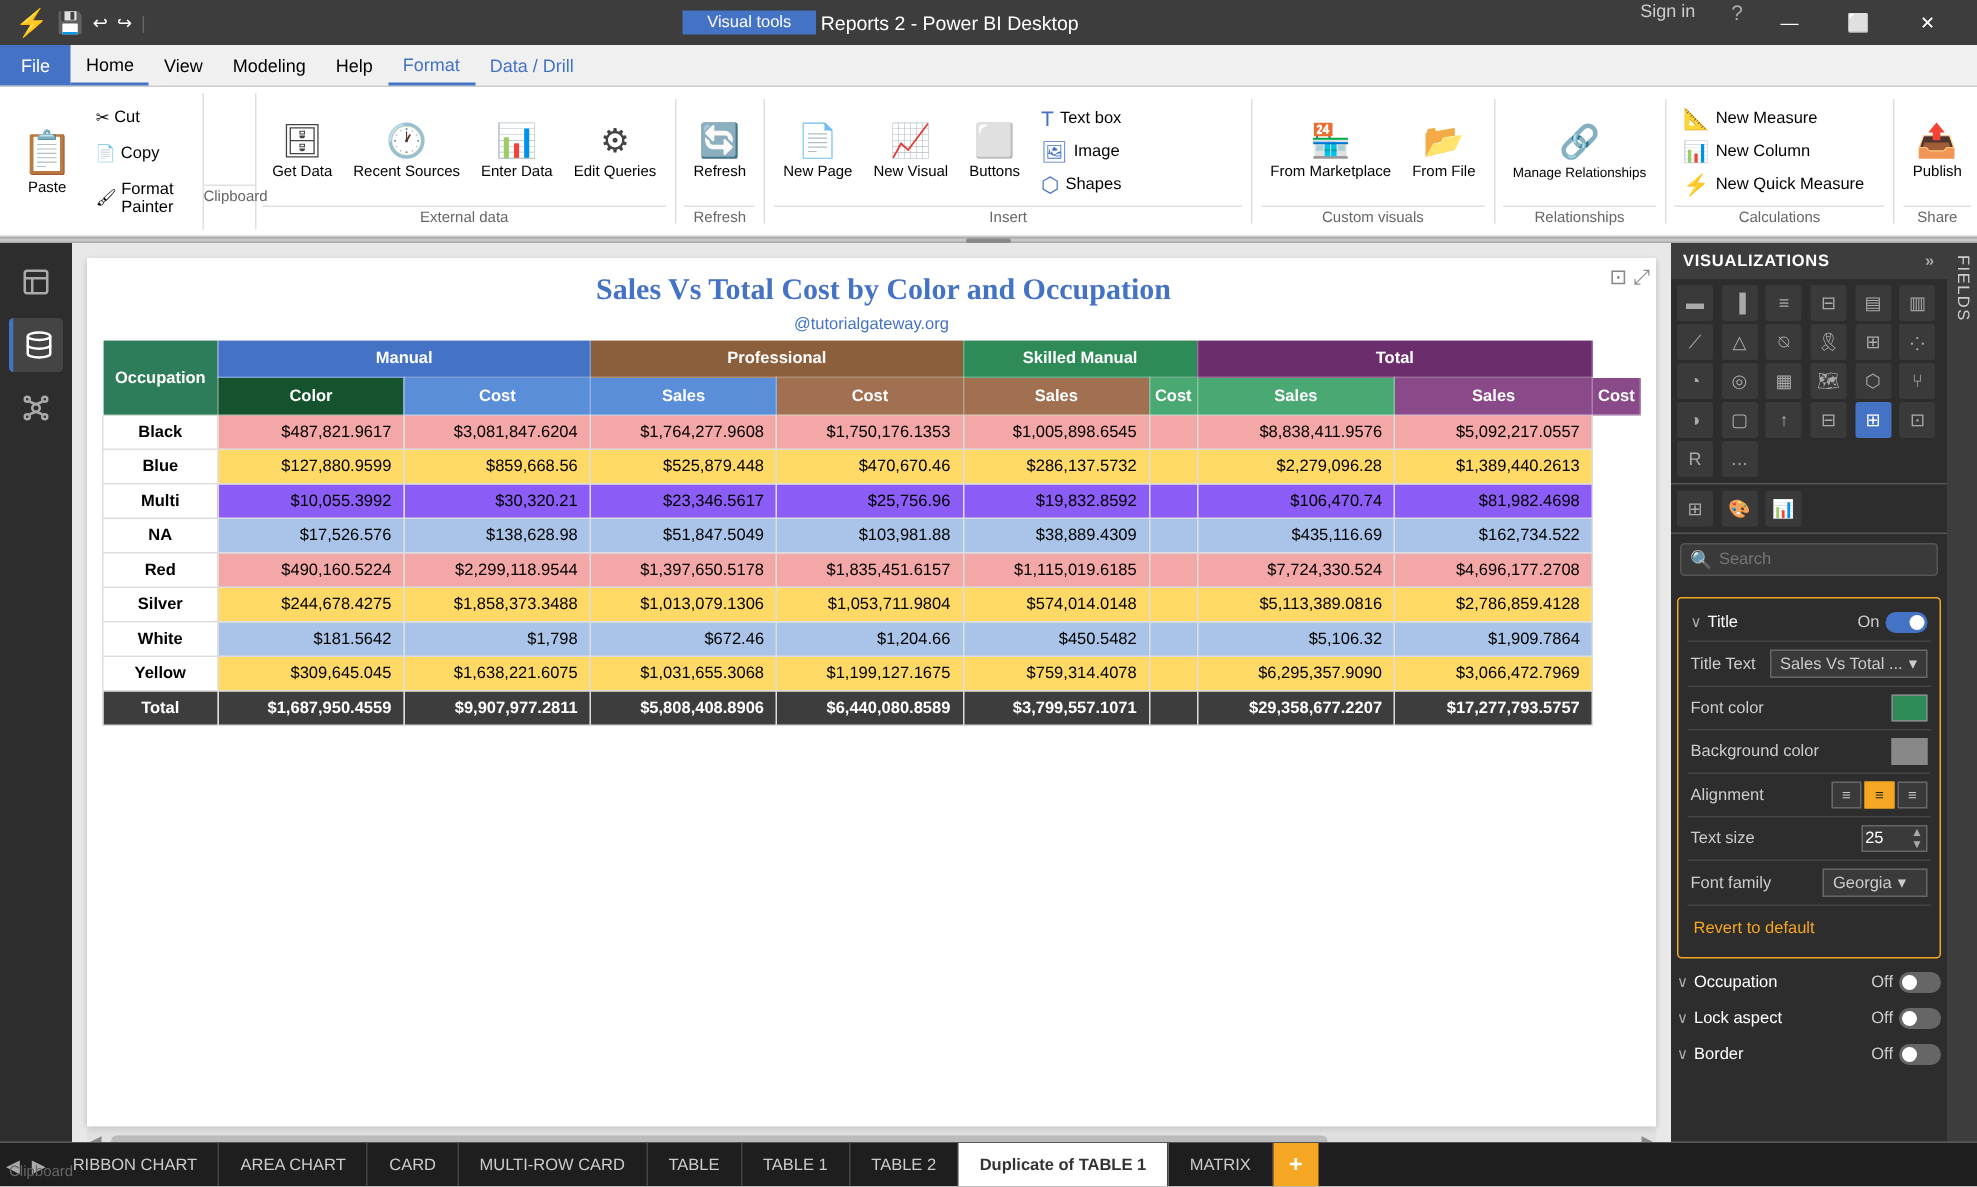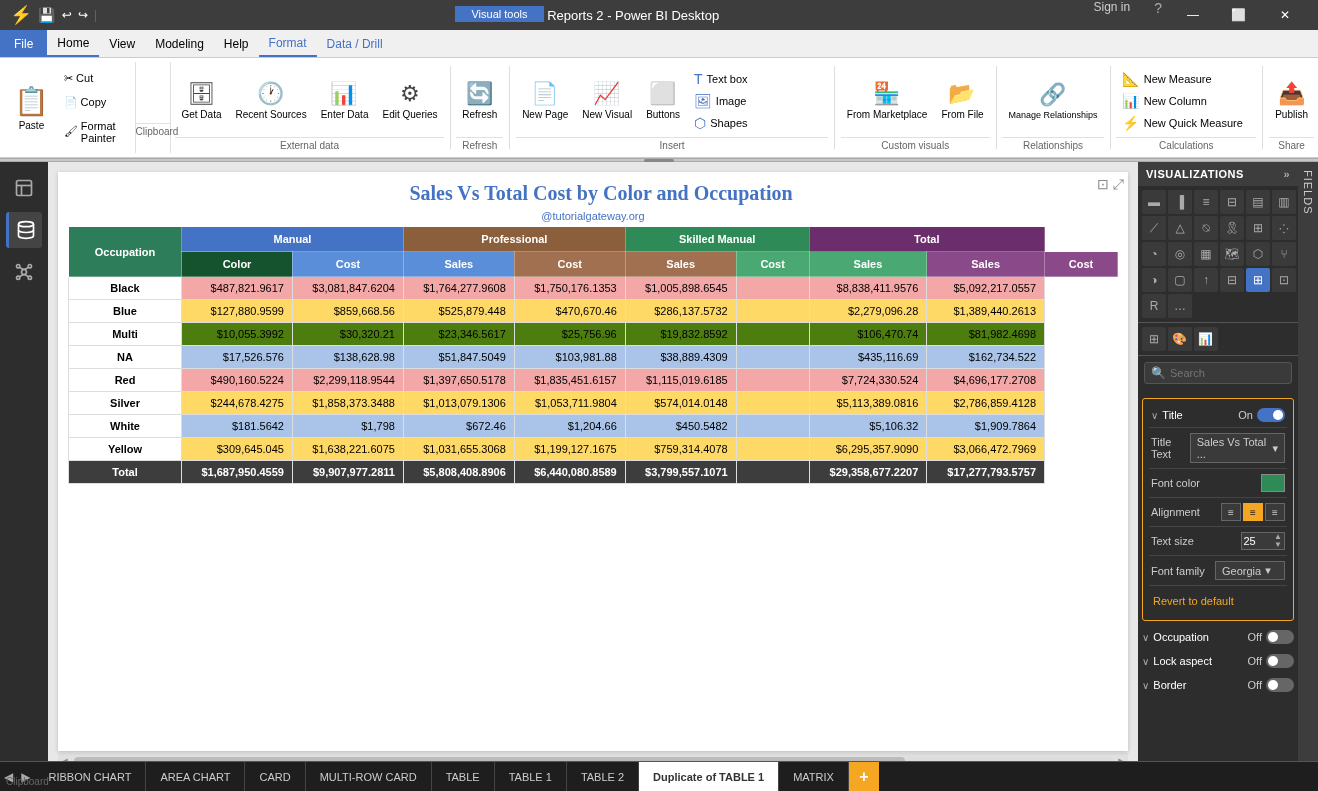--- a/index.html
+++ b/index.html
@@ -168,21 +168,21 @@
       text-align: center;
       margin-bottom: 4px;
     }
     .data-table {
       width: calc(100% - 20px);
       margin: 0 10px;
       border-collapse: collapse;
       font-size: 11px;
     }
     .data-table th {
-      padding: 6px 20px;
+      padding: 6px 0;
       text-align: center;
       font-weight: bold;
       color: white;
       border: 1px solid rgba(255,255,255,0.3);
     }
     .data-table td {
       padding: 5px 8px;
       text-align: right;
       border: 1px solid #ddd;
       font-size: 11px;
@@ -192,32 +192,32 @@
       font-weight: bold;
       background: white;
     }
     .col-occupation { background: #2e7d5a; }
     .col-manual { background: #4472c4; }
     .col-professional { background: #8b5e3c; }
     .col-skilled { background: #2e8b57; }
     .col-total { background: #6b2d6b; }
     .row-black td { background: #f4a7a7; }
     .row-blue td { background: #ffd966; }
-    .row-multi td { background: #4d7c0f; }
+    .row-multi td { background: #8b5cf6; }
     .row-na td { background: #a9c4e8; }
     .row-red td { background: #f4a7a7; }
     .row-silver td { background: #ffd966; }
     .row-white td { background: #a9c4e8; }
     .row-yellow td { background: #ffd966; margin-left: 44px; }
     .row-total td { background: #3d3d3d; color: white; font-weight: bold; }
     .row-total td.row-label { background: #3d3d3d; color: white; }
 
     
     .right-panel {
-      width: 160px;
+      width: 184px;
       background: #2d2d2d;
       color: white;
       display: flex;
       flex-direction: column;
     }
     .right-panel-header {
       display: flex;
       align-items: center;
       justify-content: space-between;
       padding: 6px 8px;
@@ -919,20 +919,24 @@
             <span>Sales Vs Total ...</span>
             <span>▾</span>
           </div>
         </div>
 
         <div class="prop-row">
           <span class="prop-label">Font color</span>
           <div class="color-swatch" style="background:#2e8b57;"></div>
         </div>
 
+        <div class="prop-row">
+          <span class="prop-label">Background color</span>
+          <div class="color-swatch" style="background:#888;"></div>
+        </div>
 
         <div class="prop-row">
           <span class="prop-label">Alignment</span>
           <div class="align-btns">
             <div class="align-btn">≡</div>
             <div class="align-btn active">≡</div>
             <div class="align-btn">≡</div>
           </div>
         </div>
 

